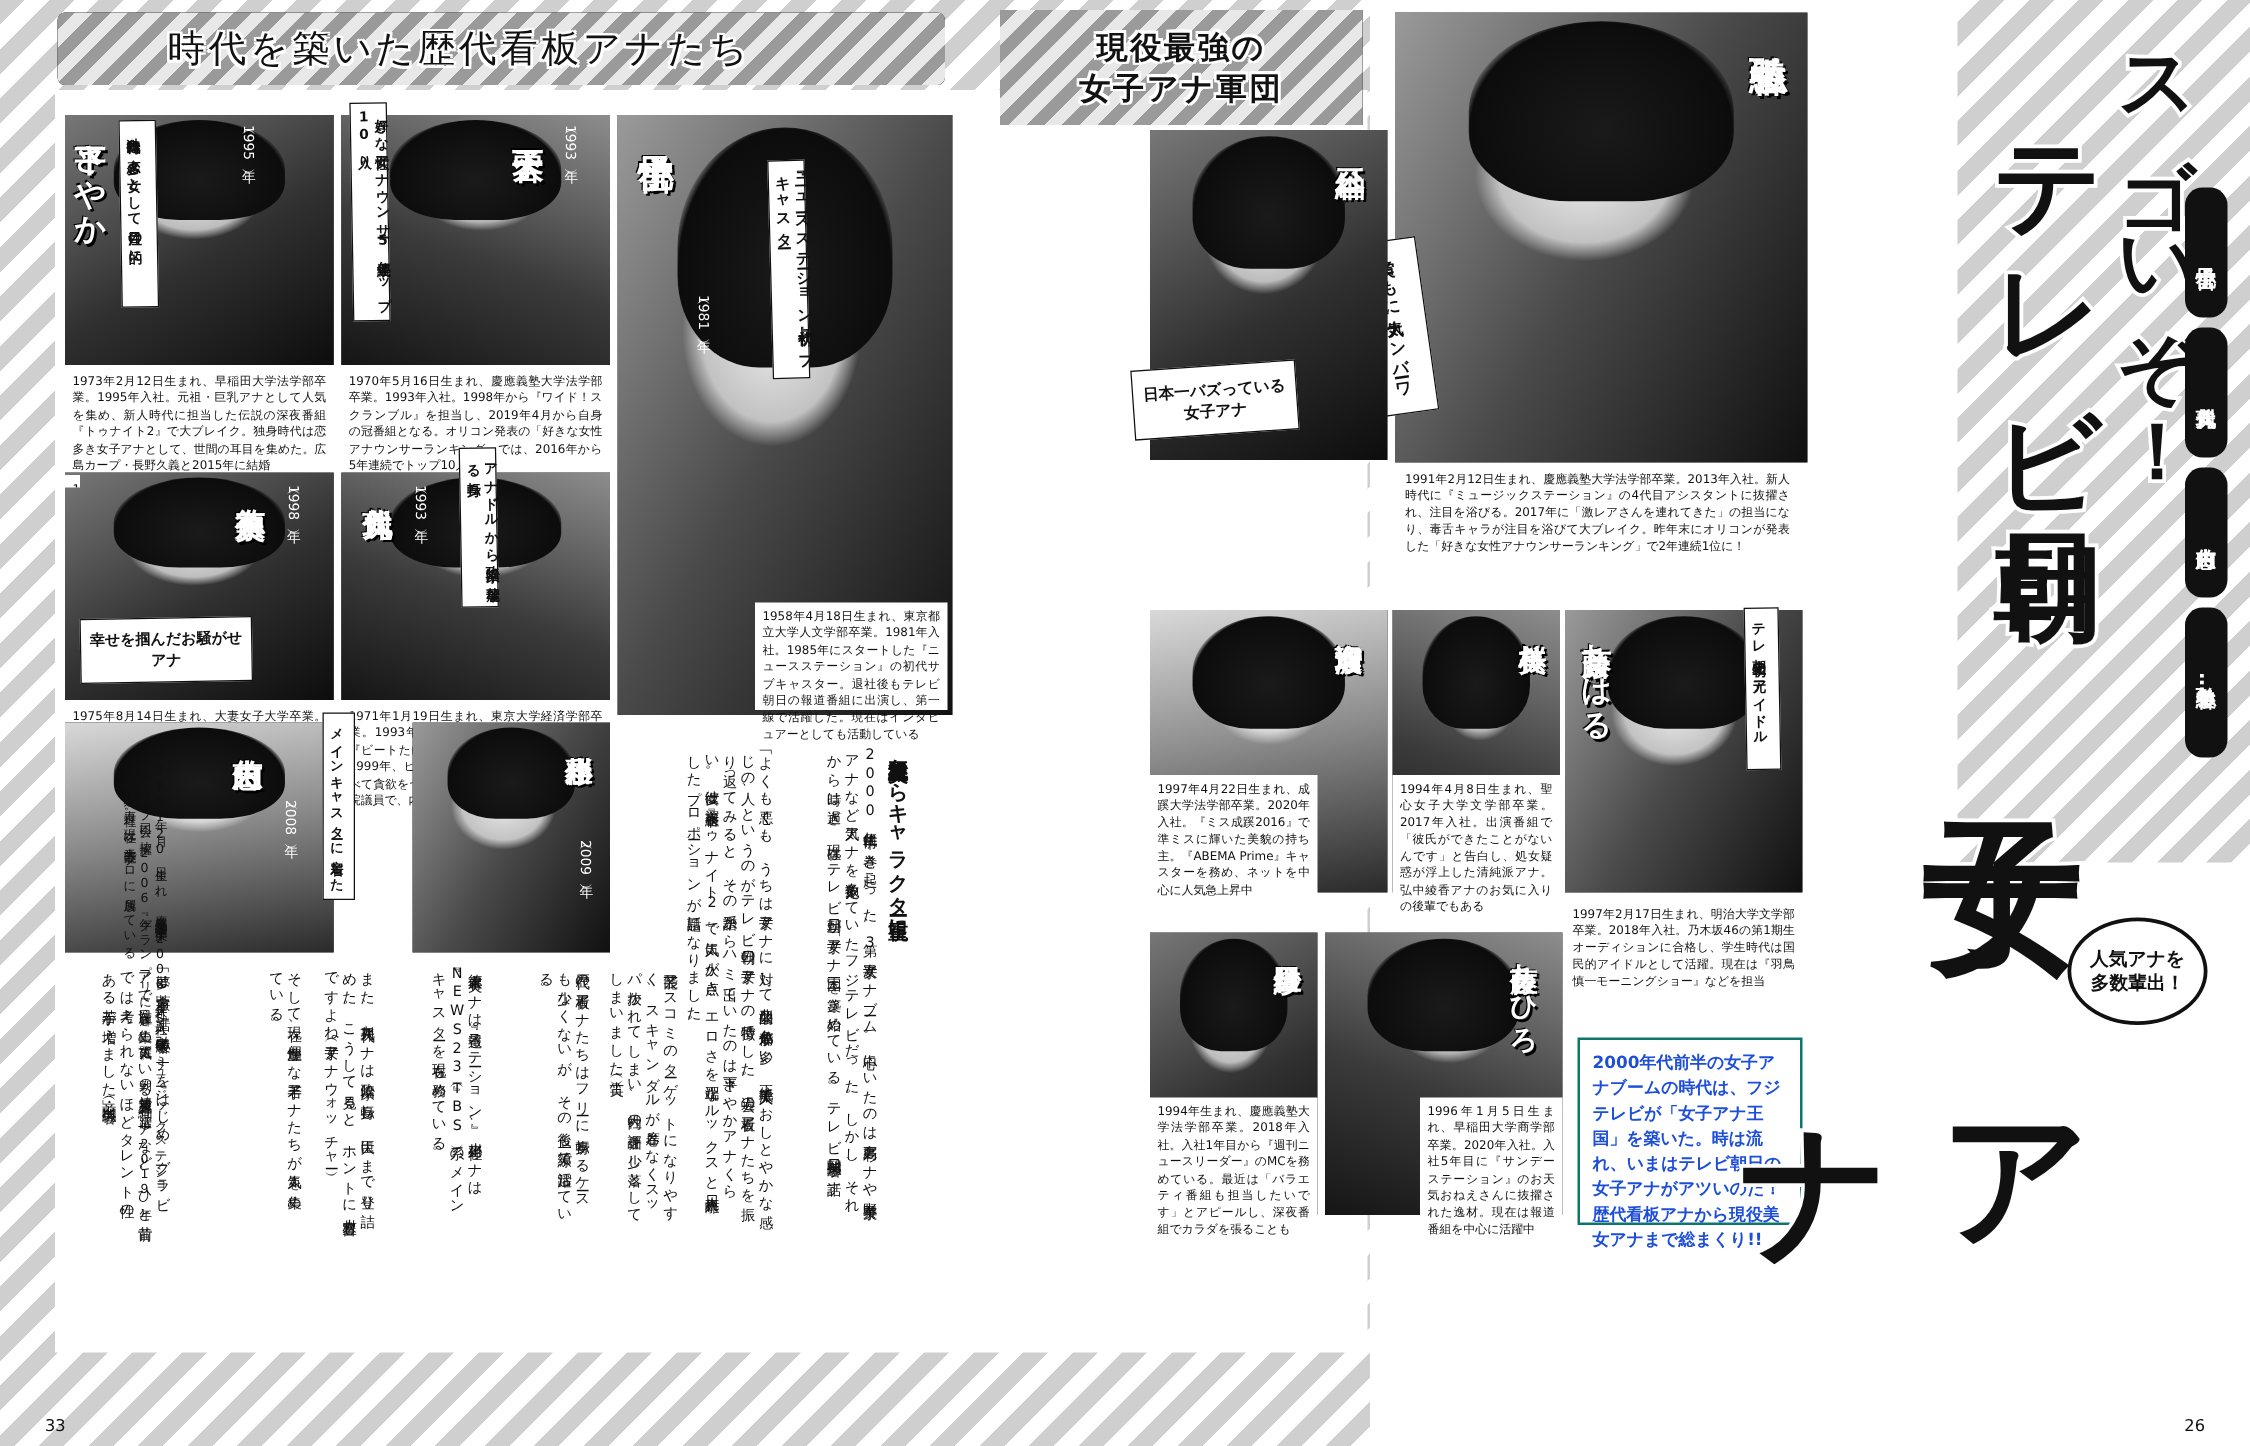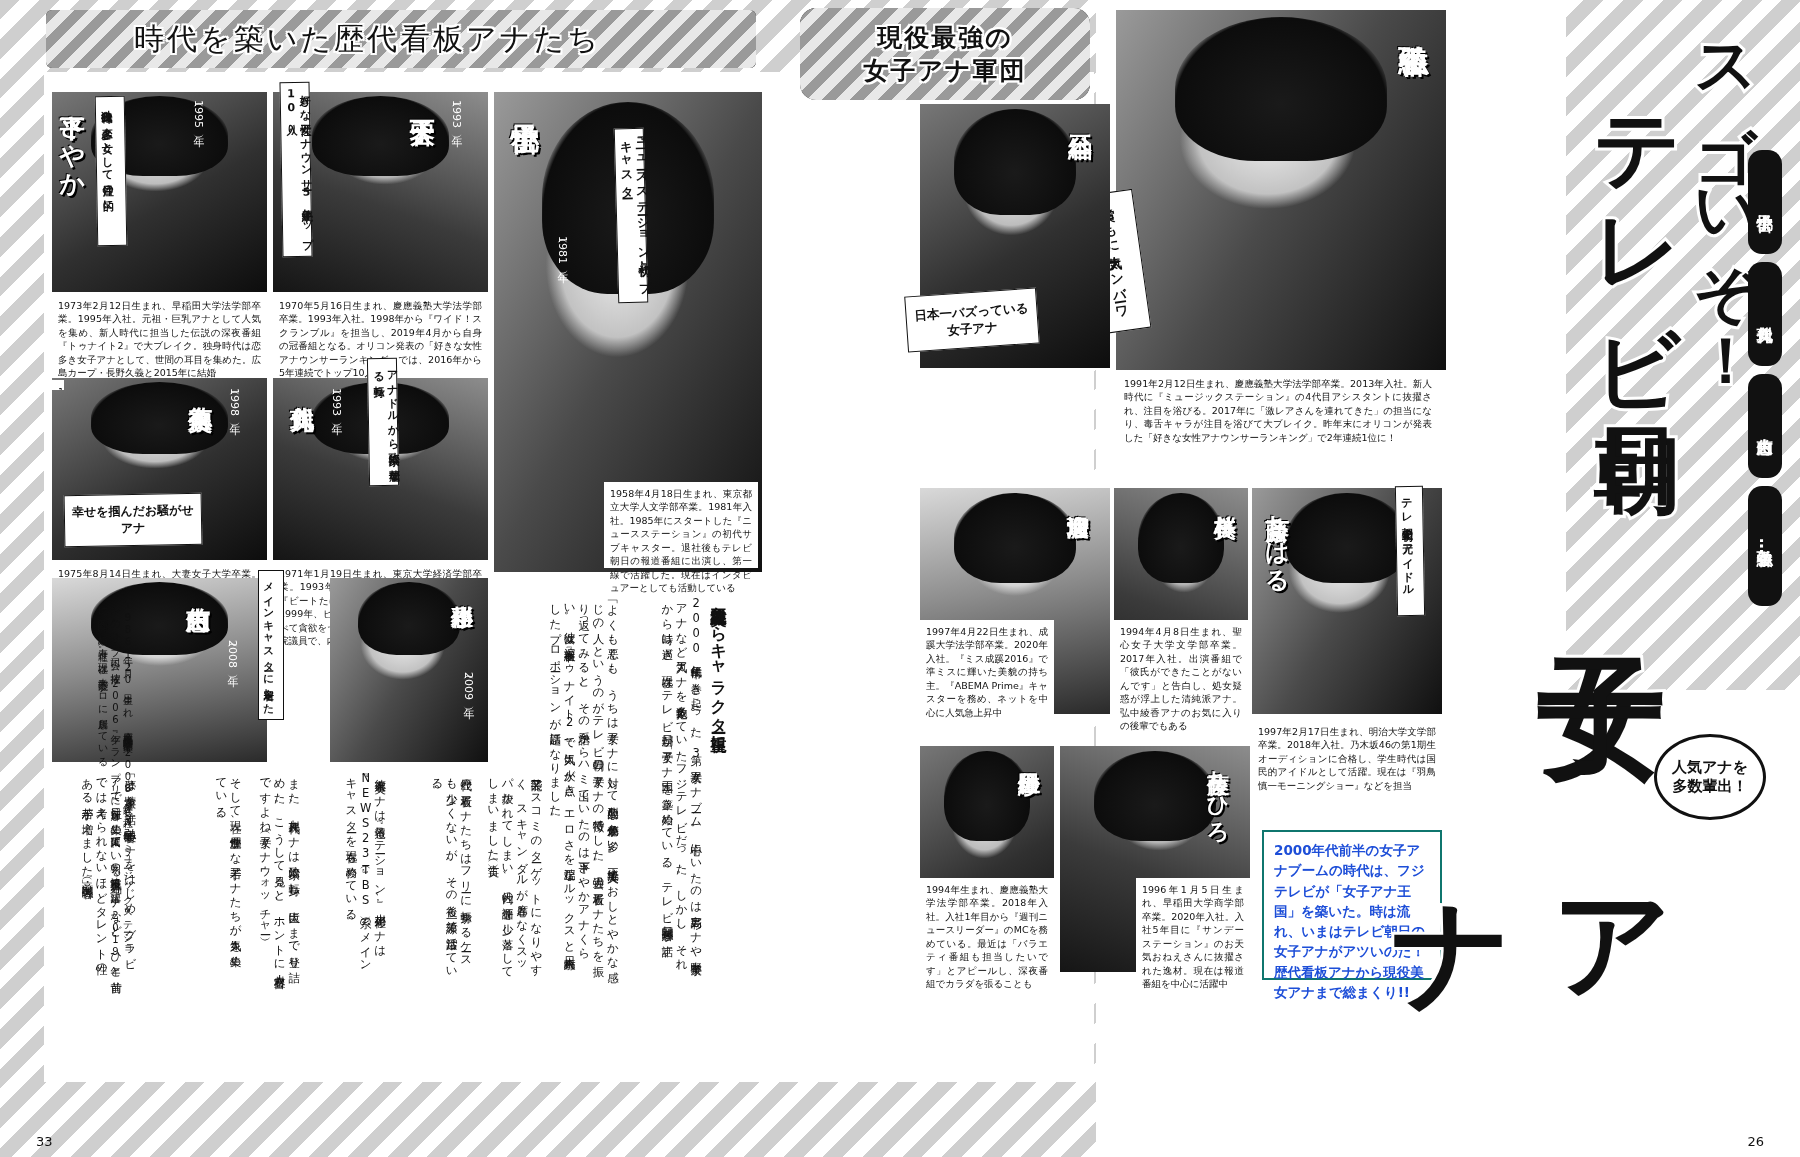--- a/index.html
+++ b/index.html
@@ -49,21 +49,21 @@
     position:absolute; left:88px; top:6px; right:10px; height:46px;
     color:#111; font-weight:normal; font-size:30px; letter-spacing:3px;
     font-family:"DejaVu Sans", sans-serif;
     display:flex; align-items:center;
     text-shadow:
       2px 0 #fff,-2px 0 #fff,0 2px #fff,0 -2px #fff,
       2px 2px #fff,-2px -2px #fff,2px -2px #fff,-2px 2px #fff;
   }
   .hdr-mid {
     position:absolute; left:800px; top:8px; width:290px; height:92px;
-    background:#111; border-radius:16px; overflow:hidden;
+    background:#111; border-radius:0; overflow:hidden;
   }
   .hdr-mid .stripe-in{
     position:absolute; inset:0;
     background:repeating-linear-gradient(135deg,#9a9a9a 0 10px,#e8e8e8 10px 20px);
   }
   .hdr-mid .lbl{
     position:absolute; inset:0; display:flex; flex-direction:column;
     align-items:center; justify-content:center;
     font-size:25px; font-weight:bold; color:#111; letter-spacing:2px;
     font-family:"DejaVu Sans", sans-serif;

